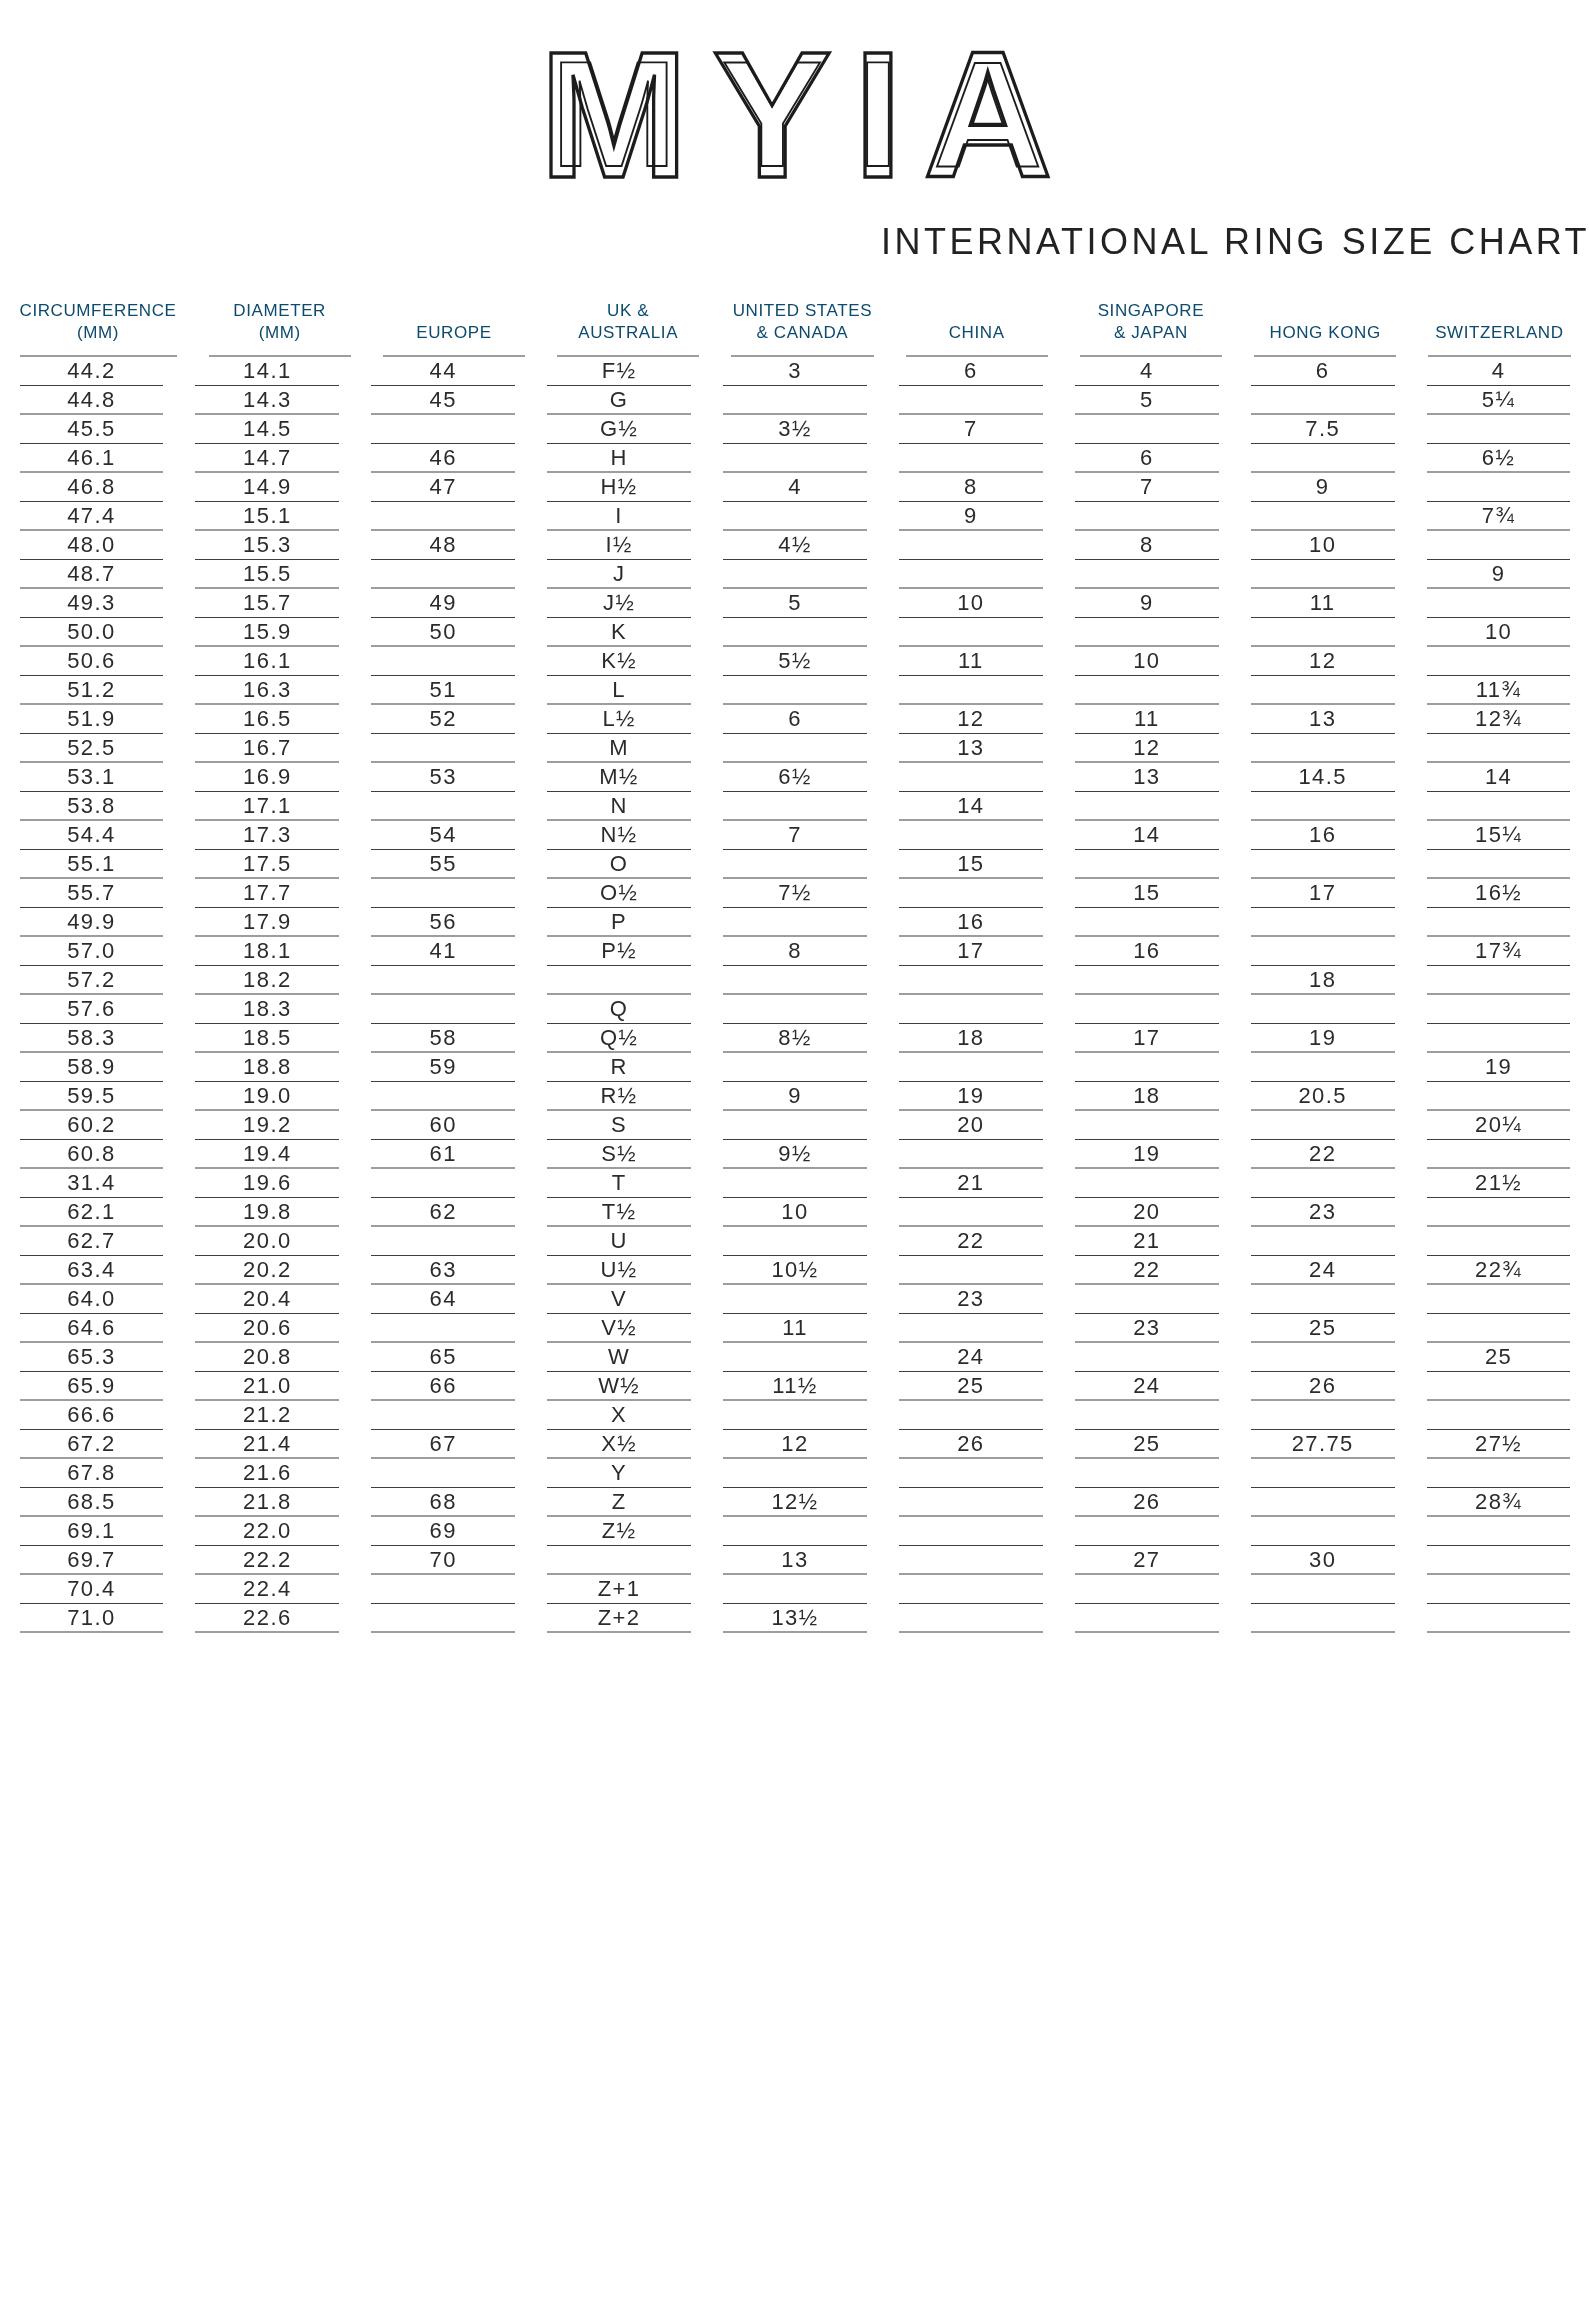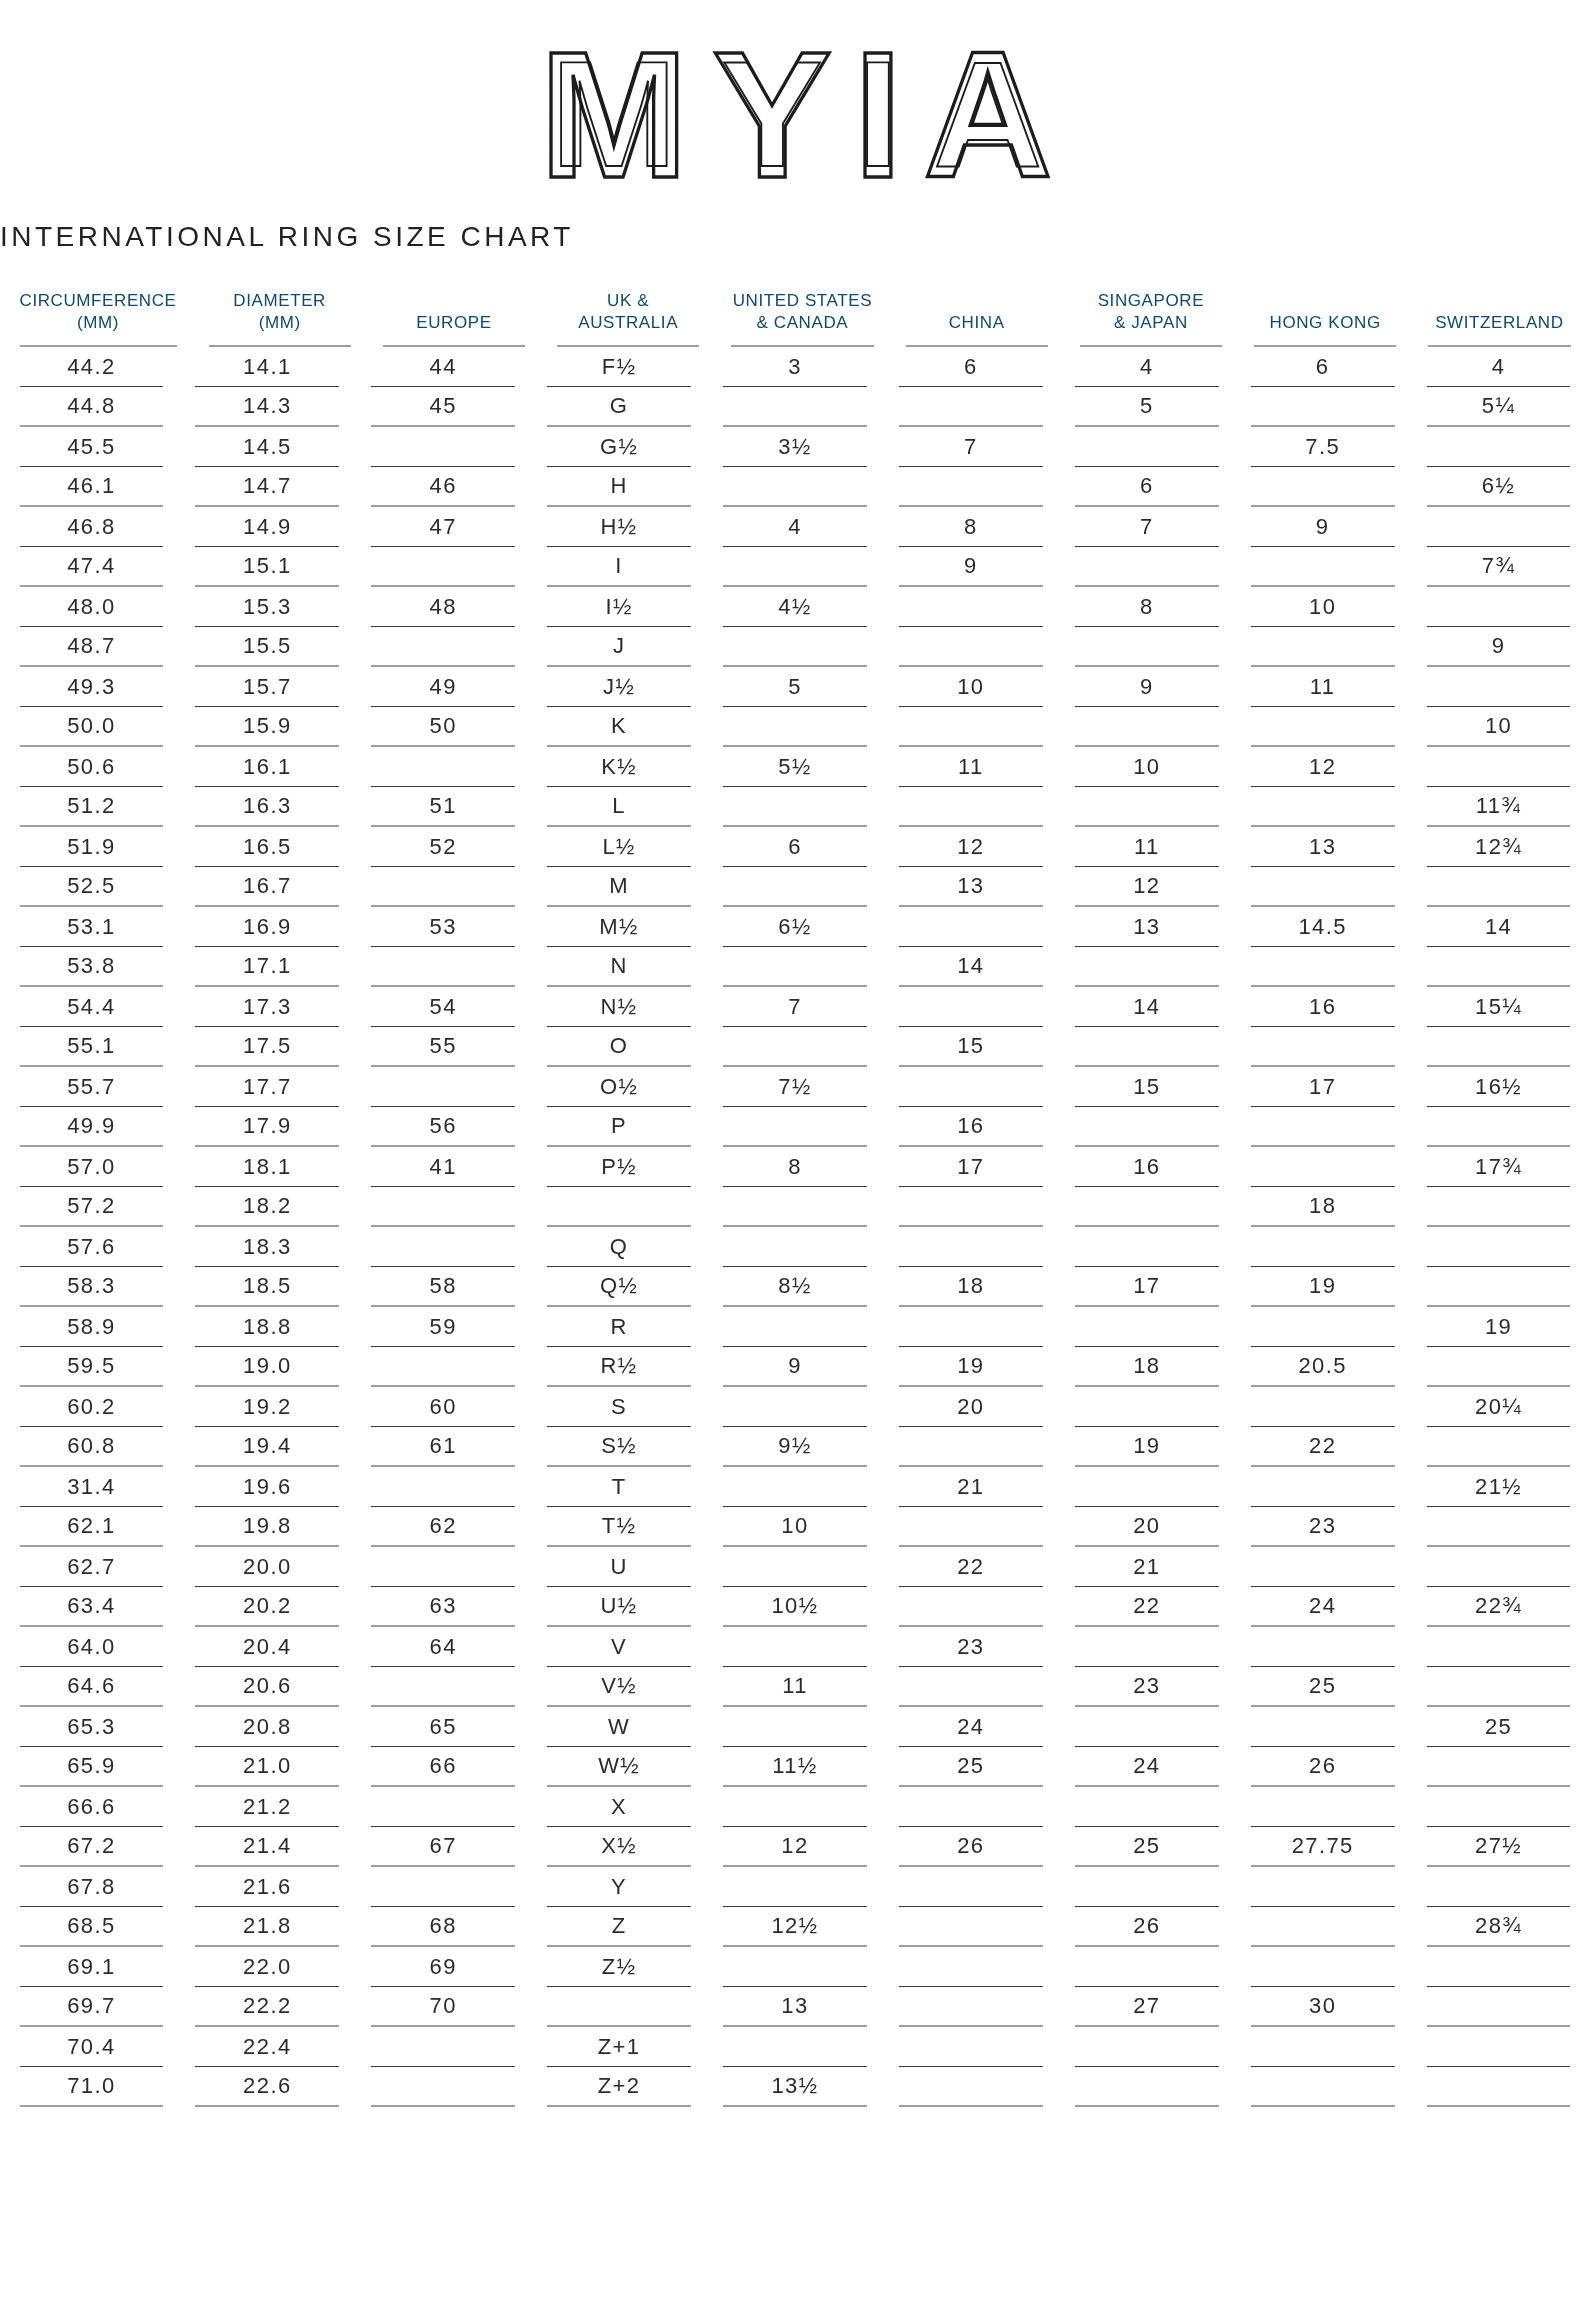--- a/index.html
+++ b/index.html
@@ -28,37 +28,37 @@
     text-anchor:middle;
     fill:none;
     stroke:#1c1c1c;
     stroke-linejoin:miter;
   }
   .logo-outer{stroke-width:5px;}
   .logo-inner{stroke-width:3.4px;}
   
   .page-title{
     margin-top:35px;
-    text-align:left;
-    font-size:28px;
+    text-align:right;
+    font-size:36px;
     letter-spacing:3.5px;
     color:#222222;
     font-weight:normal;
   }
   
   .ring-table{margin:32px 3.5px 0 3.5px;}
   .header-row{
     display:grid;
     grid-template-columns:repeat(9,1fr);
     height:62px;
   }
   .tbody .tr{
     display:grid;
     grid-template-columns:repeat(9,1fr);
-    height:40px;
+    height:29px;
   }
   .td{padding:0 16px;height:100%;}
   .u{
     height:100%;
     display:flex;
     align-items:center;
     justify-content:center;
     font-size:22px;
     letter-spacing:1.4px;
     color:var(--text);

